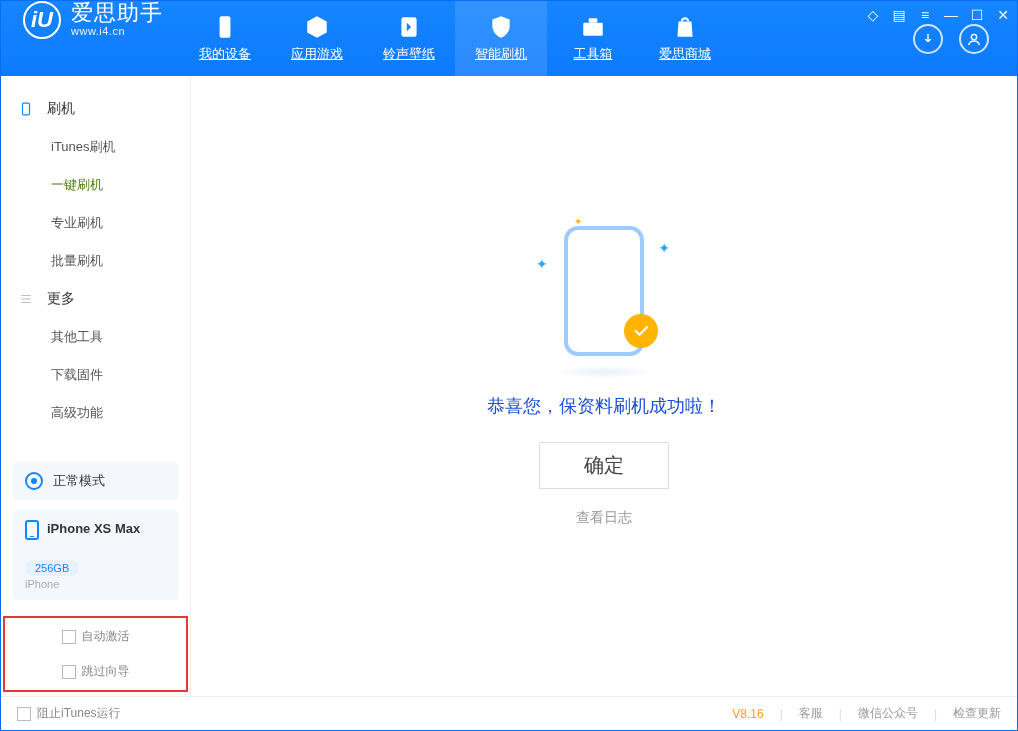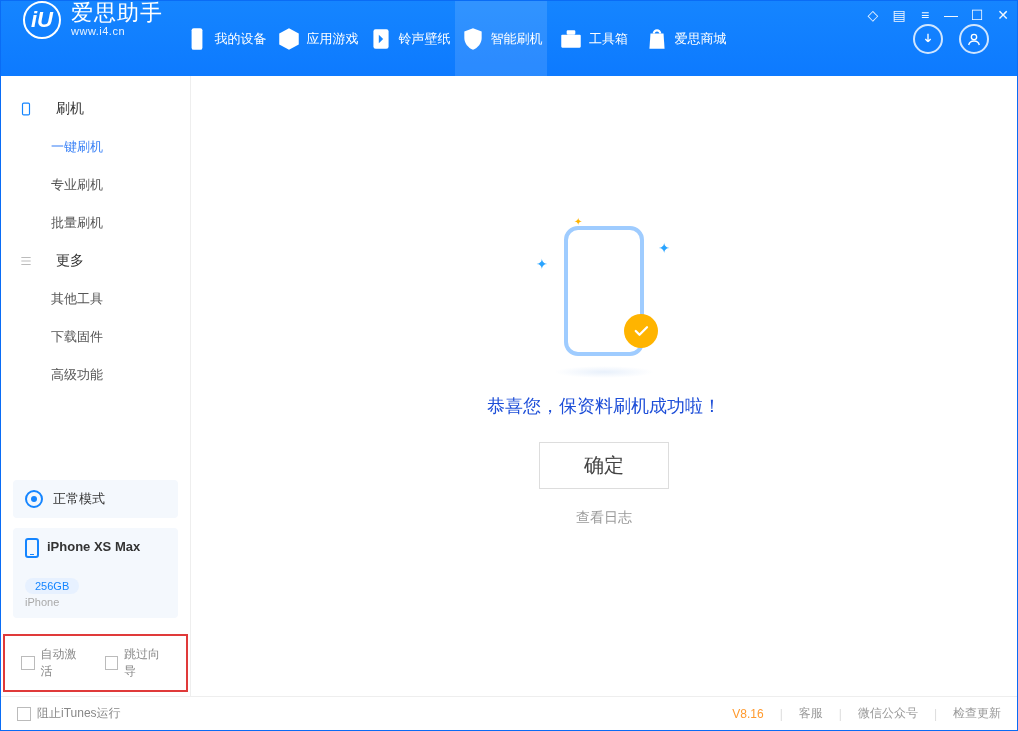--- a/index.html
+++ b/index.html
@@ -7,49 +7,49 @@
   .window { width: 1018px; height: 731px; border: 1px solid #0a6cf5; display: flex; flex-direction: column; overflow: hidden; }
 
   
   .titlebar { height: 75px; background: linear-gradient(to bottom, #1585ff, #0d7aff); display: flex; align-items: stretch; color: #fff; position: relative; }
   .logo-area { display: flex; align-items: flex-start; padding: 0 16px 0 22px; gap: 10px; }
   .logo-circle { width: 38px; height: 38px; border-radius: 50%; border: 2px solid #fff; display: flex; align-items: center; justify-content: center; font-weight: bold; font-size: 22px; color:#fff; font-style: italic;}
   .logo-text { line-height: 1.1; }
   .logo-text .big { font-size: 22px; font-weight: 500; letter-spacing: 1px;}
   .logo-text .small { font-size: 11px; opacity: .9; letter-spacing: .5px;}
   .tabs { display: flex; flex: 1; }
-  .tab { width: 92px; display: flex; align-items: center; justify-content: center; gap: 5px; font-size: 13px; cursor: pointer; }
+  .tab { width: 92px; display: flex; flex-direction: column; align-items: center; justify-content: center; gap: 5px; font-size: 13px; cursor: pointer; text-decoration: underline; }
   .tab.active { background: rgba(255,255,255,0.12); }
   .tab svg { width: 26px; height: 26px; fill: #fff; }
   .title-right { position: absolute; top: 4px; right: 6px; display: flex; gap: 10px; align-items: center; height: 20px; }
   .title-right span { width: 16px; height: 16px; display:inline-flex; align-items:center; justify-content:center; cursor:pointer; font-size:14px; opacity:.95;}
   .right-icons { display:flex; align-items:center; gap:16px; padding-right:28px; }
   .circle-btn { width:30px; height:30px; border:2px solid rgba(255,255,255,.8); border-radius:50%; display:flex; align-items:center; justify-content:center; cursor:pointer;}
   .circle-btn svg{width:16px;height:16px;fill:none;stroke:#fff;stroke-width:2;}
 
   
   .body { flex: 1; display: flex; min-height: 0; background:#fff;}
   .sidebar { width: 190px; border-right: 1px solid #eee; display: flex; flex-direction: column; padding-top: 14px; }
-  .side-group-title { display: flex; align-items: center; gap: 23px; padding: 10px 18px; color: #333; font-size: 14px; }
+  .side-group-title { display: flex; align-items: center; gap: 14px; padding: 10px 18px; color: #333; font-size: 14px; }
   .side-group-title .ic { width:14px; height:14px; display:inline-block;}
   .side-item { padding: 10px 18px 10px 50px; font-size: 13px; color: #555; cursor: pointer; }
-  .side-item.active { color: #3b82f6; }
+  .side-item.active { color: #4d7c0f; }
   .side-spacer { flex: 1; }
 
   .device-card { margin: 10px 12px; background: #f4f8fd; border-radius: 4px; padding: 10px 12px; font-size: 13px; color:#333; display:flex; align-items:center; gap:10px; }
   .device-card2 { margin: 0 12px 10px 12px; background: #f4f8fd; border-radius: 4px; padding: 10px 12px; font-size: 13px; }
   .device-ic{ width:18px; height:18px; border:2px solid #1585ff; border-radius:50%; position:relative;}
   .device-ic::after{content:"";position:absolute;width:6px;height:6px;background:#1585ff;border-radius:50%;top:4px;left:4px;}
   .phone-ic{width:14px;height:20px;border:2px solid #1585ff;border-radius:3px;display:inline-block;position:relative;margin-right:8px;vertical-align:middle;}
   .phone-ic::after{content:"";position:absolute;bottom:1px;left:50%;transform:translateX(-50%);width:4px;height:1px;background:#1585ff;}
   .device-name{font-weight:600;color:#333;margin-top:8px;}
   .badge{display:inline-block;background:#e7f1ff;color:#1585ff;font-size:11px;padding:2px 10px;border-radius:10px;margin-top:20px;}
   .subtxt{font-size:11px;color:#aaa;margin-top:2px;}
 
-  .red-box{ margin: 6px 2px 4px 2px; border:2px solid #e03a3a; padding:10px 16px; display:flex; gap:18px; align-items:center;}
+  .red-box{ margin: 6px 2px 4px 2px; border:2px solid #e03a3a; padding:10px 16px; display:flex; gap:18px; align-items:center;flex-direction:column;}
   .chk{ width:14px; height:14px; border:1px solid #bbb; display:inline-block; vertical-align:middle; margin-right:6px; cursor:pointer;}
   .chk-label{ font-size:12px; color:#888; display:flex; align-items:center;}
 
   
   .main { flex:1; display:flex; flex-direction:column; align-items:center; justify-content:flex-start; padding-top:150px;}
   .illus { position:relative; width:120px; height:140px;}
   .illus .phone{ width:80px; height:130px; border:4px solid #9fccff; border-radius:14px; background:#fff; position:absolute; left:20px; top:0;}
   .illus .check{ width:34px; height:34px; background:#ffb400; border-radius:50%; position:absolute; right:6px; bottom:18px; display:flex; align-items:center; justify-content:center;}
   .illus .check svg{width:18px;height:18px;fill:none;stroke:#fff;stroke-width:3;stroke-linecap:round;stroke-linejoin:round;}
   .sparkle{position:absolute;font-size:14px;color:#2aa4ff;}
@@ -146,20 +146,21 @@
   </div>
 
   <div class="body">
     <div class="sidebar">
       <div class="side-group-title">
         <span class="ic"><svg viewBox="0 0 24 24" width="14" height="14">
               <rect x="6" y="2" width="12" height="20" rx="2" fill="none" stroke="#1585ff" stroke-width="2"></rect>
             </svg></span>
         <span>刷机</span>
       </div>
+      <div class="side-item">iTunes刷机</div>
       <div class="side-item active">一键刷机</div>
       <div class="side-item">专业刷机</div>
       <div class="side-item">批量刷机</div>
 
       <div class="side-group-title">
         <span class="ic"><svg viewBox="0 0 24 24" width="14" height="14">
               <path d="M4 6h16M4 12h16M4 18h16" stroke="#bbb" stroke-width="2"></path>
             </svg></span>
         <span>更多</span>
       </div>

